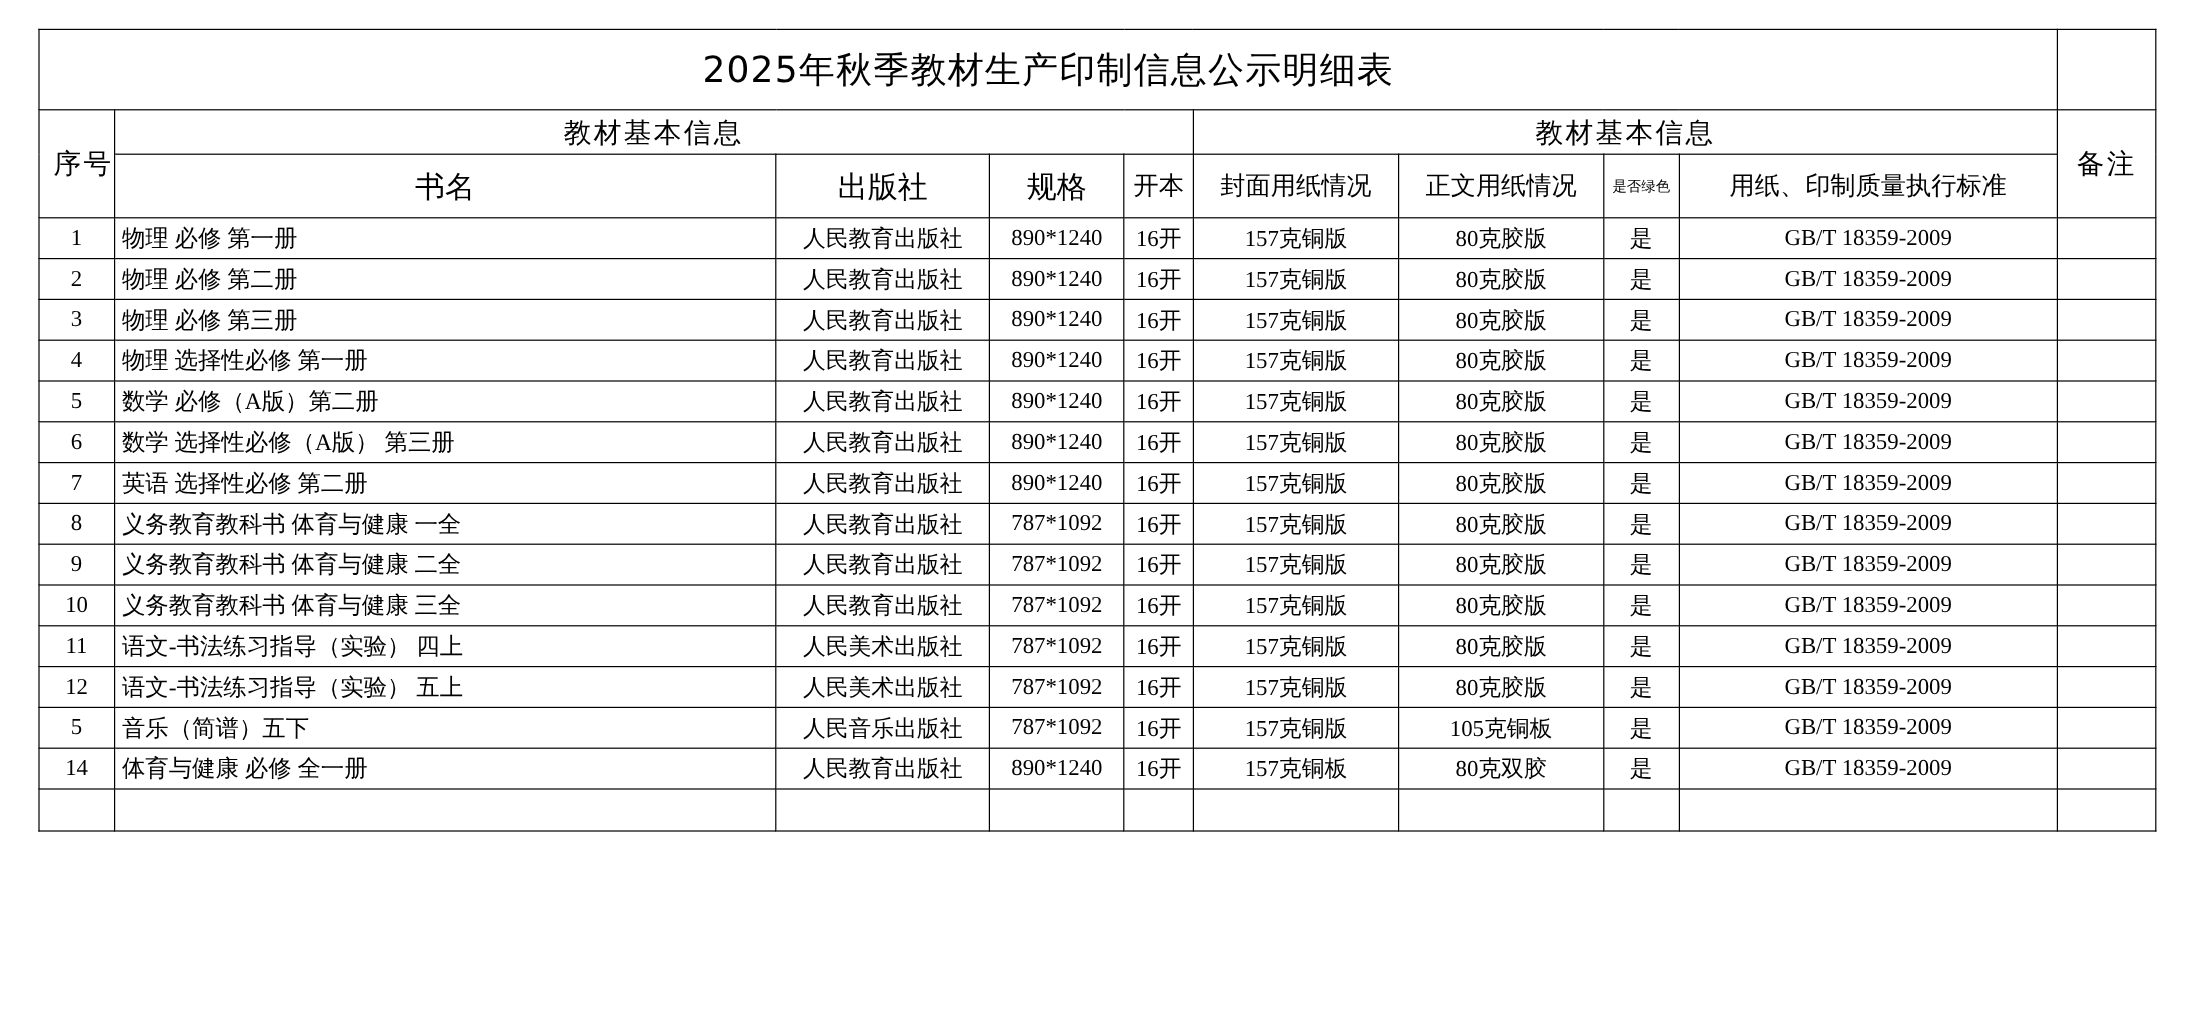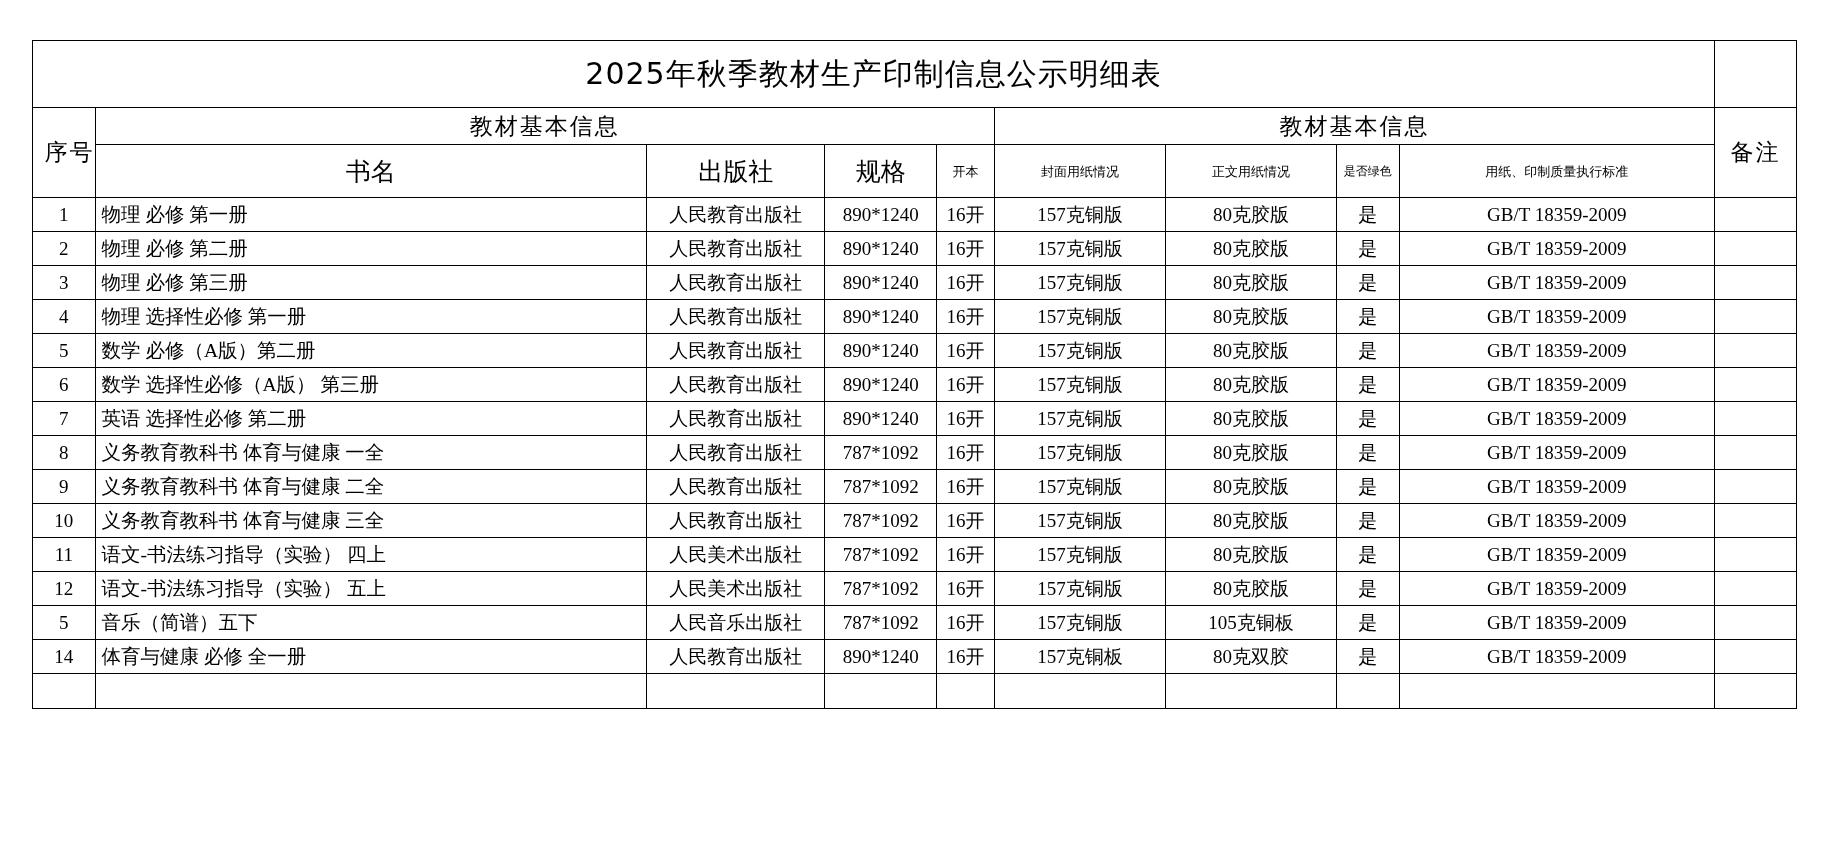--- a/index.html
+++ b/index.html
@@ -17,21 +17,21 @@
   .page {
     position: relative;
     width: 1829px;
     height: 846px;
     background: #ffffff;
     box-sizing: border-box;
   }
   .sheet {
     position: absolute;
     left: 32px;
-    top: 40px;
+    top: 24px;
     width: 1765px;
   }
   table.main {
     border-collapse: collapse;
     table-layout: fixed;
     width: 1765px;
     background: #ffffff;
   }
   table.main td, table.main th {
     border: 1px solid #000000;
@@ -60,21 +60,21 @@
     letter-spacing: 2px;
     height: 36px;
   }
   .hdr-sub {
     text-align: center;
     font-size: 25px;
     height: 52px;
     font-family: "Liberation Serif", serif;
   }
   .hdr-small {
-    font-size: 13px;
+    font-size: 21px;
     line-height: 19px;
     white-space: normal;
     padding: 0 1px;
   }
   .hdr-tiny {
     font-size: 12px;
     line-height: 18px;
     white-space: normal;
     padding: 0 1px;
   }

